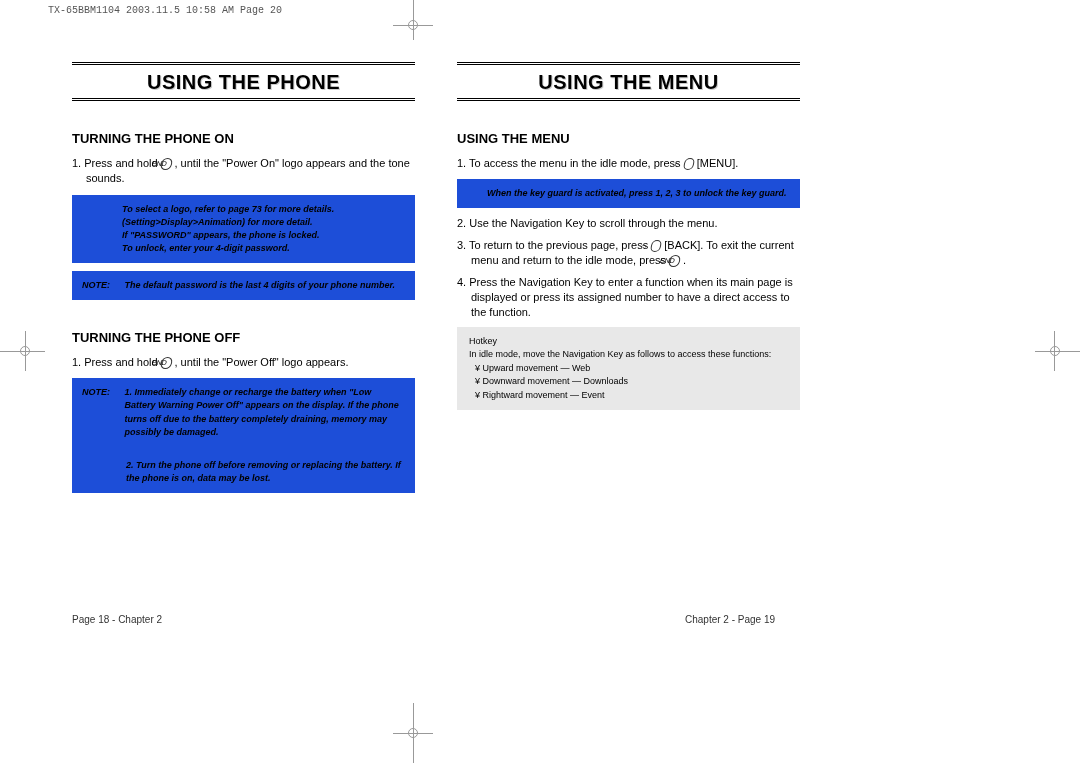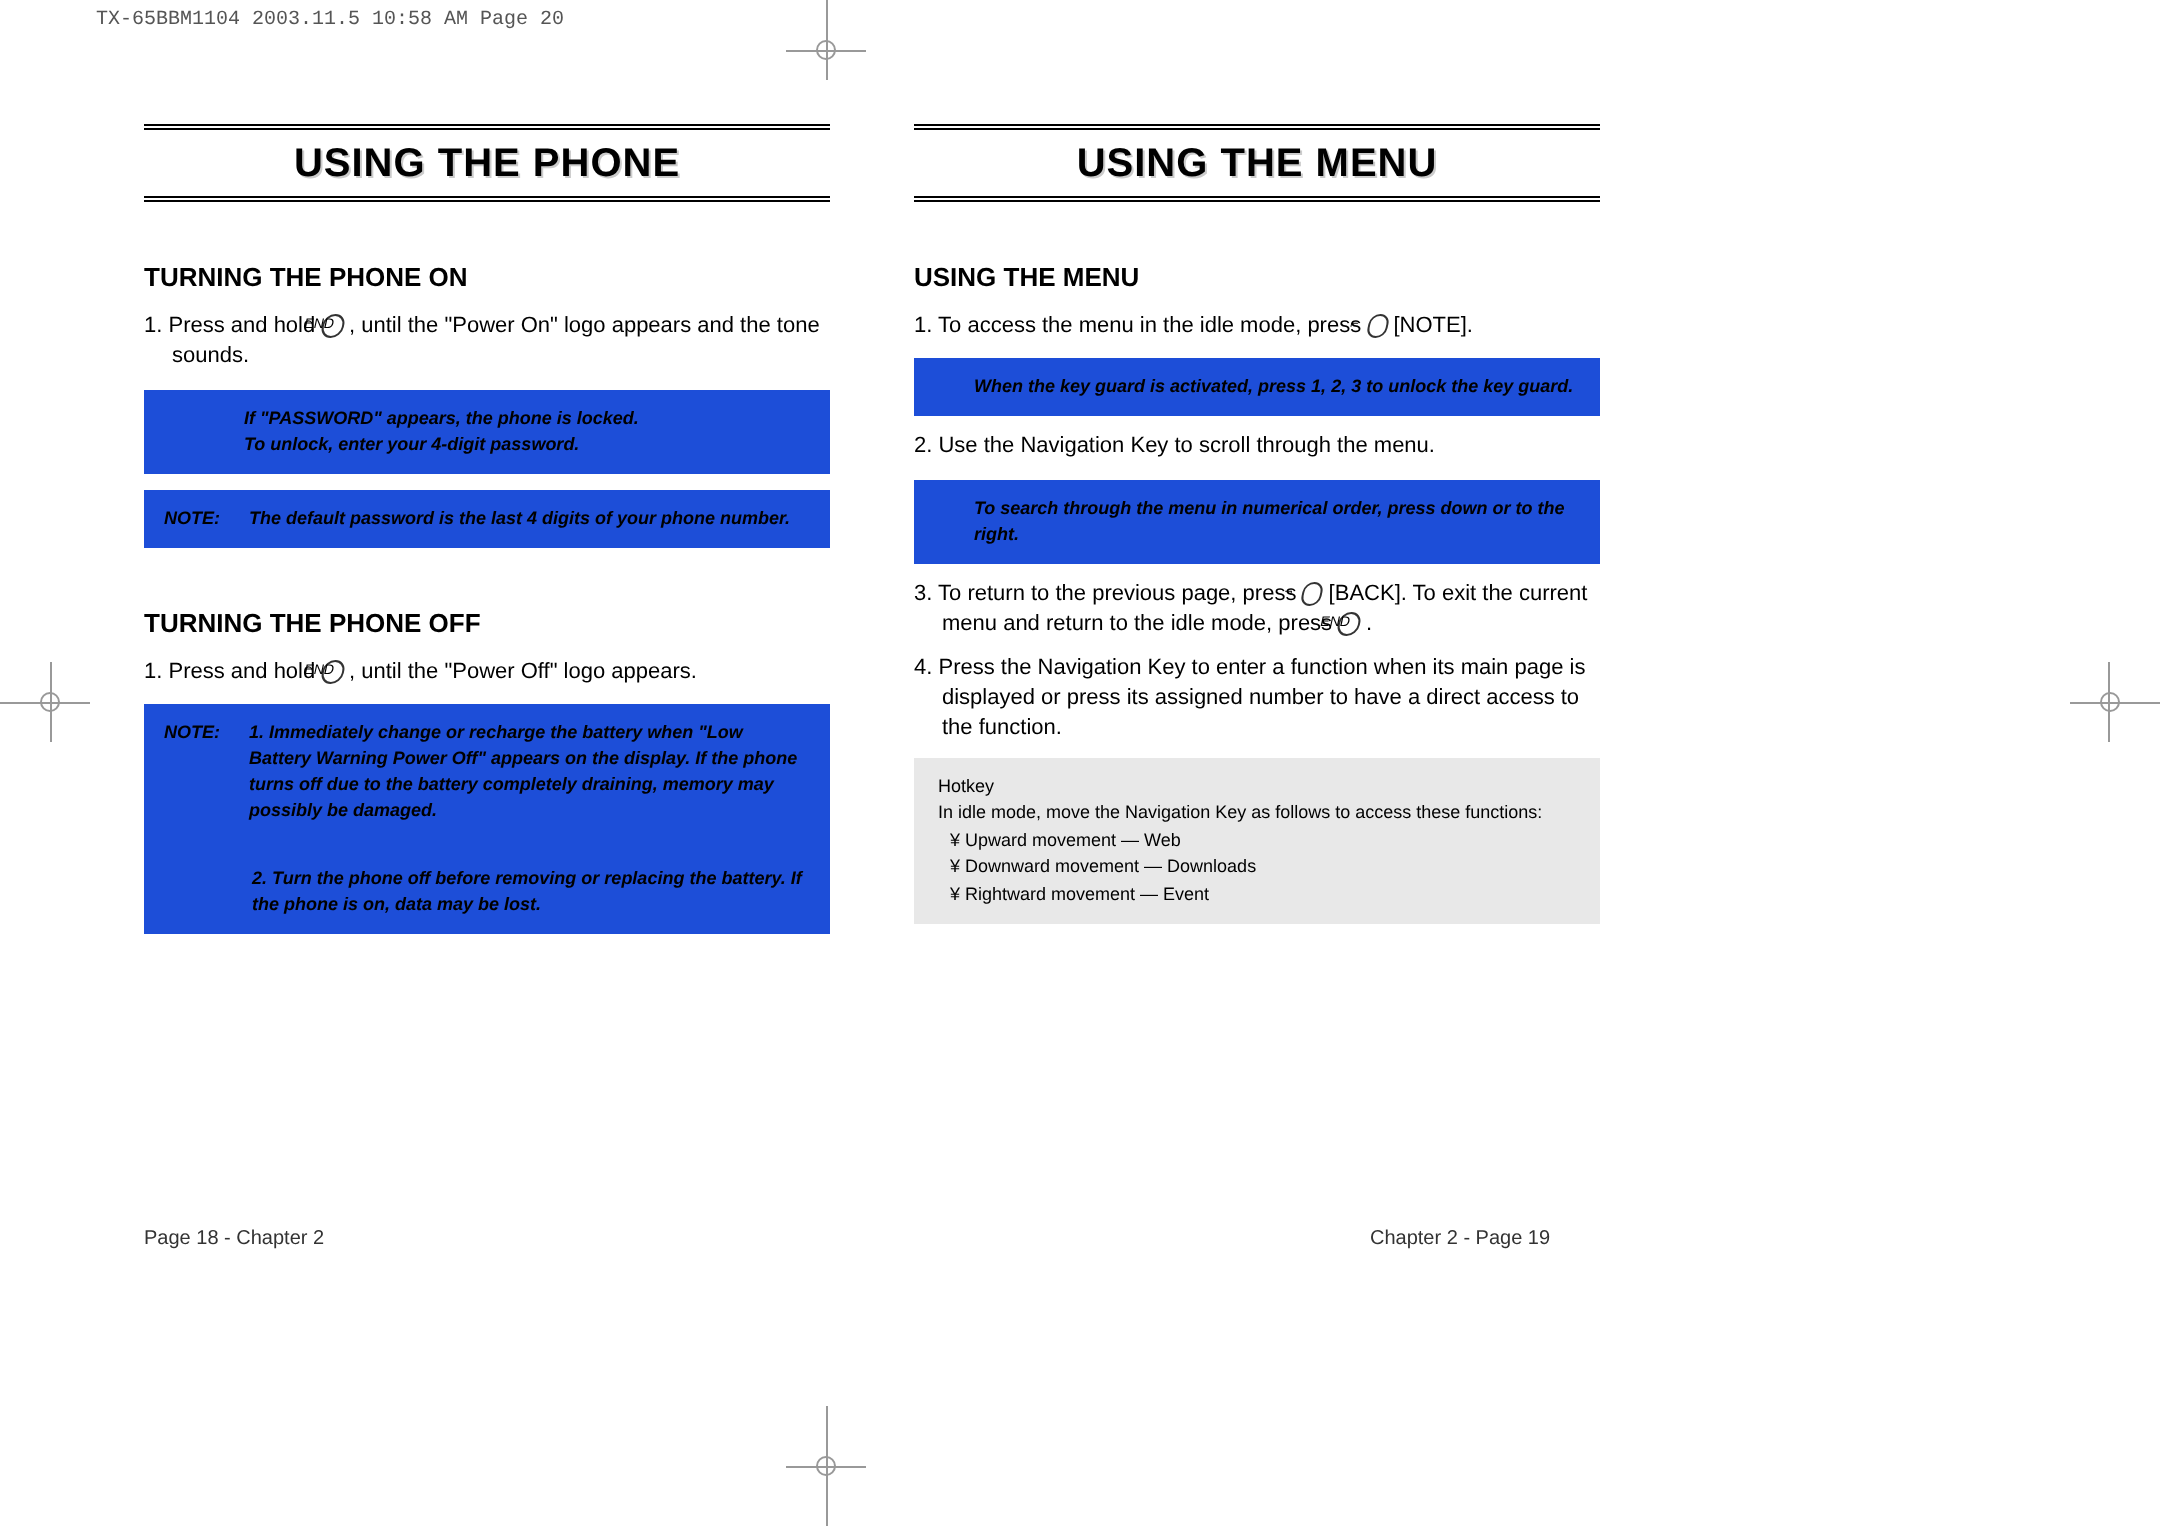--- a/index.html
+++ b/index.html
@@ -135,20 +135,21 @@
 
   <div class="page">
     <div class="chapter-title">USING THE PHONE</div>
 
     <div class="section-heading">TURNING THE PHONE ON</div>
     <div class="body-text">
       <span>1. Press and hold </span><span class="key-icon">END</span><span> , until the "Power On" logo appears and the tone sounds.</span>
     </div>
 
     <div class="note-box">
+      <div style="padding-left:40px;">To select a logo, refer to page 73 for more details. (Setting&gt;Display&gt;Animation) for more detail.</div>
       <div style="padding-left:40px;">If "PASSWORD" appears, the phone is locked.</div>
       <div style="padding-left:40px;">To unlock, enter your 4-digit password.</div>
     </div>
 
     <div class="note-box">
       <span class="note-label">NOTE:</span>
       <span class="note-body">The default password is the last 4 digits of your phone number.</span>
     </div>
 
     <div class="section-heading">TURNING THE PHONE OFF</div>
@@ -162,32 +163,29 @@
       <div style="padding-left:44px; margin-top:20px;">2. Turn the phone off before removing or replacing the battery. If the phone is on, data may be lost.</div>
     </div>
   </div>
 
   <div class="page">
     <div class="chapter-title">USING THE MENU</div>
 
     <div class="section-heading">USING THE MENU</div>
 
     <div class="body-text">
-      <span>1. To access the menu in the idle mode, press </span><span class="key-icon">⌐</span><span> [NOTE].</span>
+      <span>1. To access the menu in the idle mode, press </span><span class="key-icon">⌐</span><span> [MENU].</span>
     </div>
 
     <div class="note-box">
       <div style="padding-left:20px;">When the key guard is activated, press 1, 2, 3 to unlock the key guard.</div>
     </div>
 
     <div class="body-text">2. Use the Navigation Key to scroll through the menu.</div>
 
-    <div class="note-box">
-      <div style="padding-left:20px;">To search through the menu in numerical order, press down or to the right.</div>
-    </div>
 
     <div class="body-text">
       <span>3. To return to the previous page, press </span><span class="key-icon">¬</span><span> [BACK]. To exit the current menu and return to the idle mode, press </span><span class="key-icon">END</span><span> .</span>
     </div>
 
     <div class="body-text">4. Press the Navigation Key to enter a function when its main page is displayed or press its assigned number to have a direct access to the function.</div>
 
     <div class="hotkey-box">
       <div>Hotkey</div>
       <div>In idle mode, move the Navigation Key as follows to access these functions:</div>

